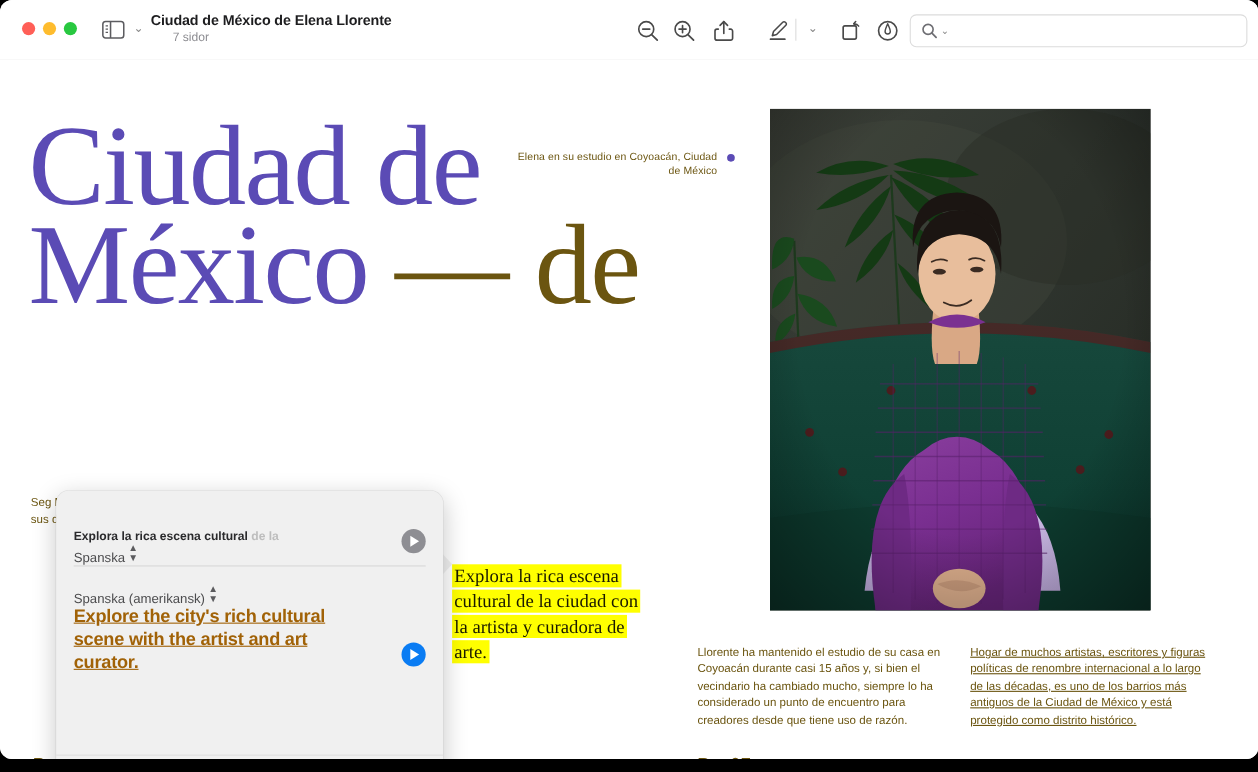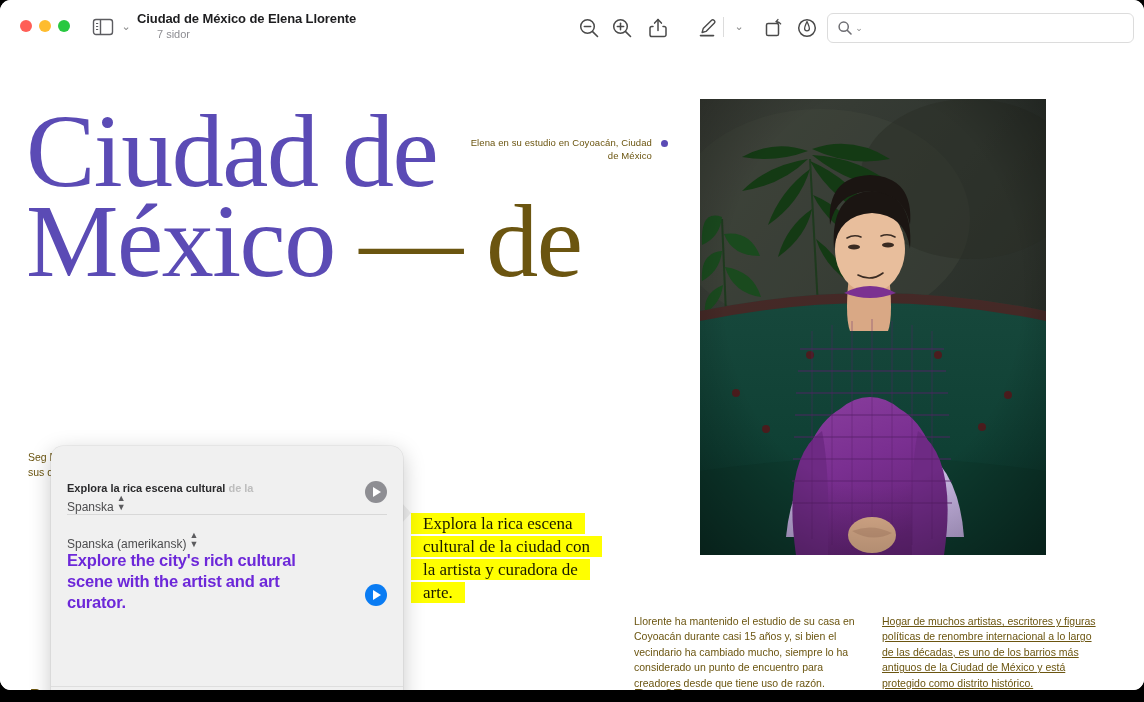--- a/index.html
+++ b/index.html
@@ -198,21 +198,20 @@
   }
 
   
   .body-col {
     position: absolute;
     top: 532px;
     width: 222px;
     font-size: 10.5px;
     line-height: 15.4px;
     color: #6B5510;
-    margin-top: 28px;
   }
   #body-col-1 { left: 634px; }
   #body-col-2 { left: 882px; text-decoration: underline; }
 
   #page-num {
     position: absolute;
     left: 634px; top: 633px;
     font-size: 16px;
     font-weight: bold;
     color: #6B5510;
@@ -226,21 +225,21 @@
     width: 180px;
     font-family: "Liberation Serif", serif;
     font-size: 17px;
     line-height: 23px;
     color: #1a1a00;
   }
   #highlight-block span {
     background: #ffff00;
     box-decoration-break: clone;
     -webkit-box-decoration-break: clone;
-    padding: 1px 12px;
+    padding: 1px 2px;
   }
 
   
   #translate-popover {
     position: absolute;
     left: 51px; top: 392px;
     width: 352px; height: 286px;
     background: #f0f0f0;
     border-radius: 12px;
     box-shadow: 0 6px 22px rgba(0,0,0,0.22), 0 0 0 0.5px rgba(0,0,0,0.09);
@@ -293,22 +292,23 @@
   }
 
   #dst-lang   { left: 16px; top: 85px; }
   #dst-text {
     position: absolute;
     left: 16px; top: 104px;
     width: 268px;
     font-size: 16.5px;
     font-weight: bold;
     line-height: 21px;
-    color: #6d28d9;
+    color: #a16207;
     letter-spacing: -0.2px;
+    text-decoration: underline;
   }
 
   .play-btn {
     position: absolute;
     width: 22px; height: 22px;
     border-radius: 50%;
   }
   #play-src {
     left: 314px; top: 35px;
     background: #8e8e93;

